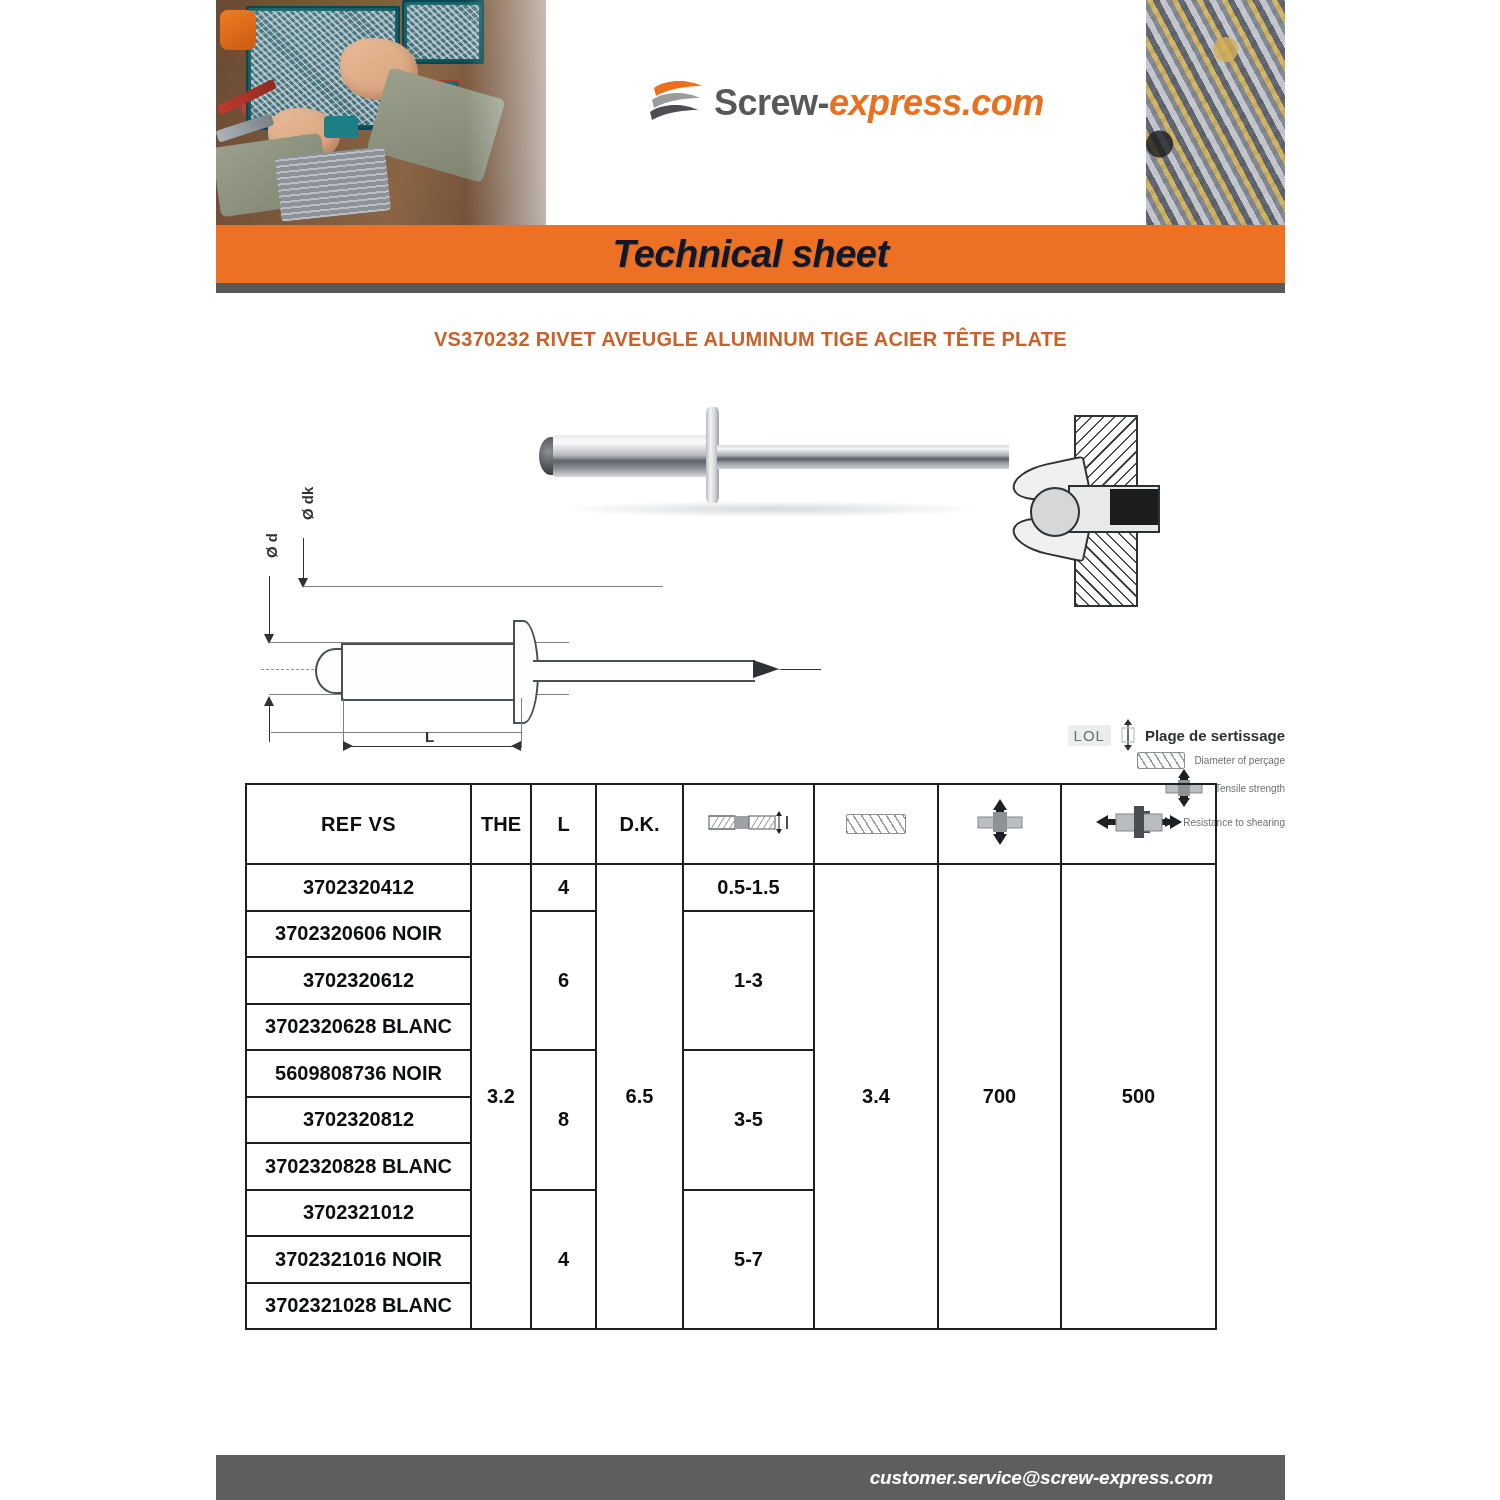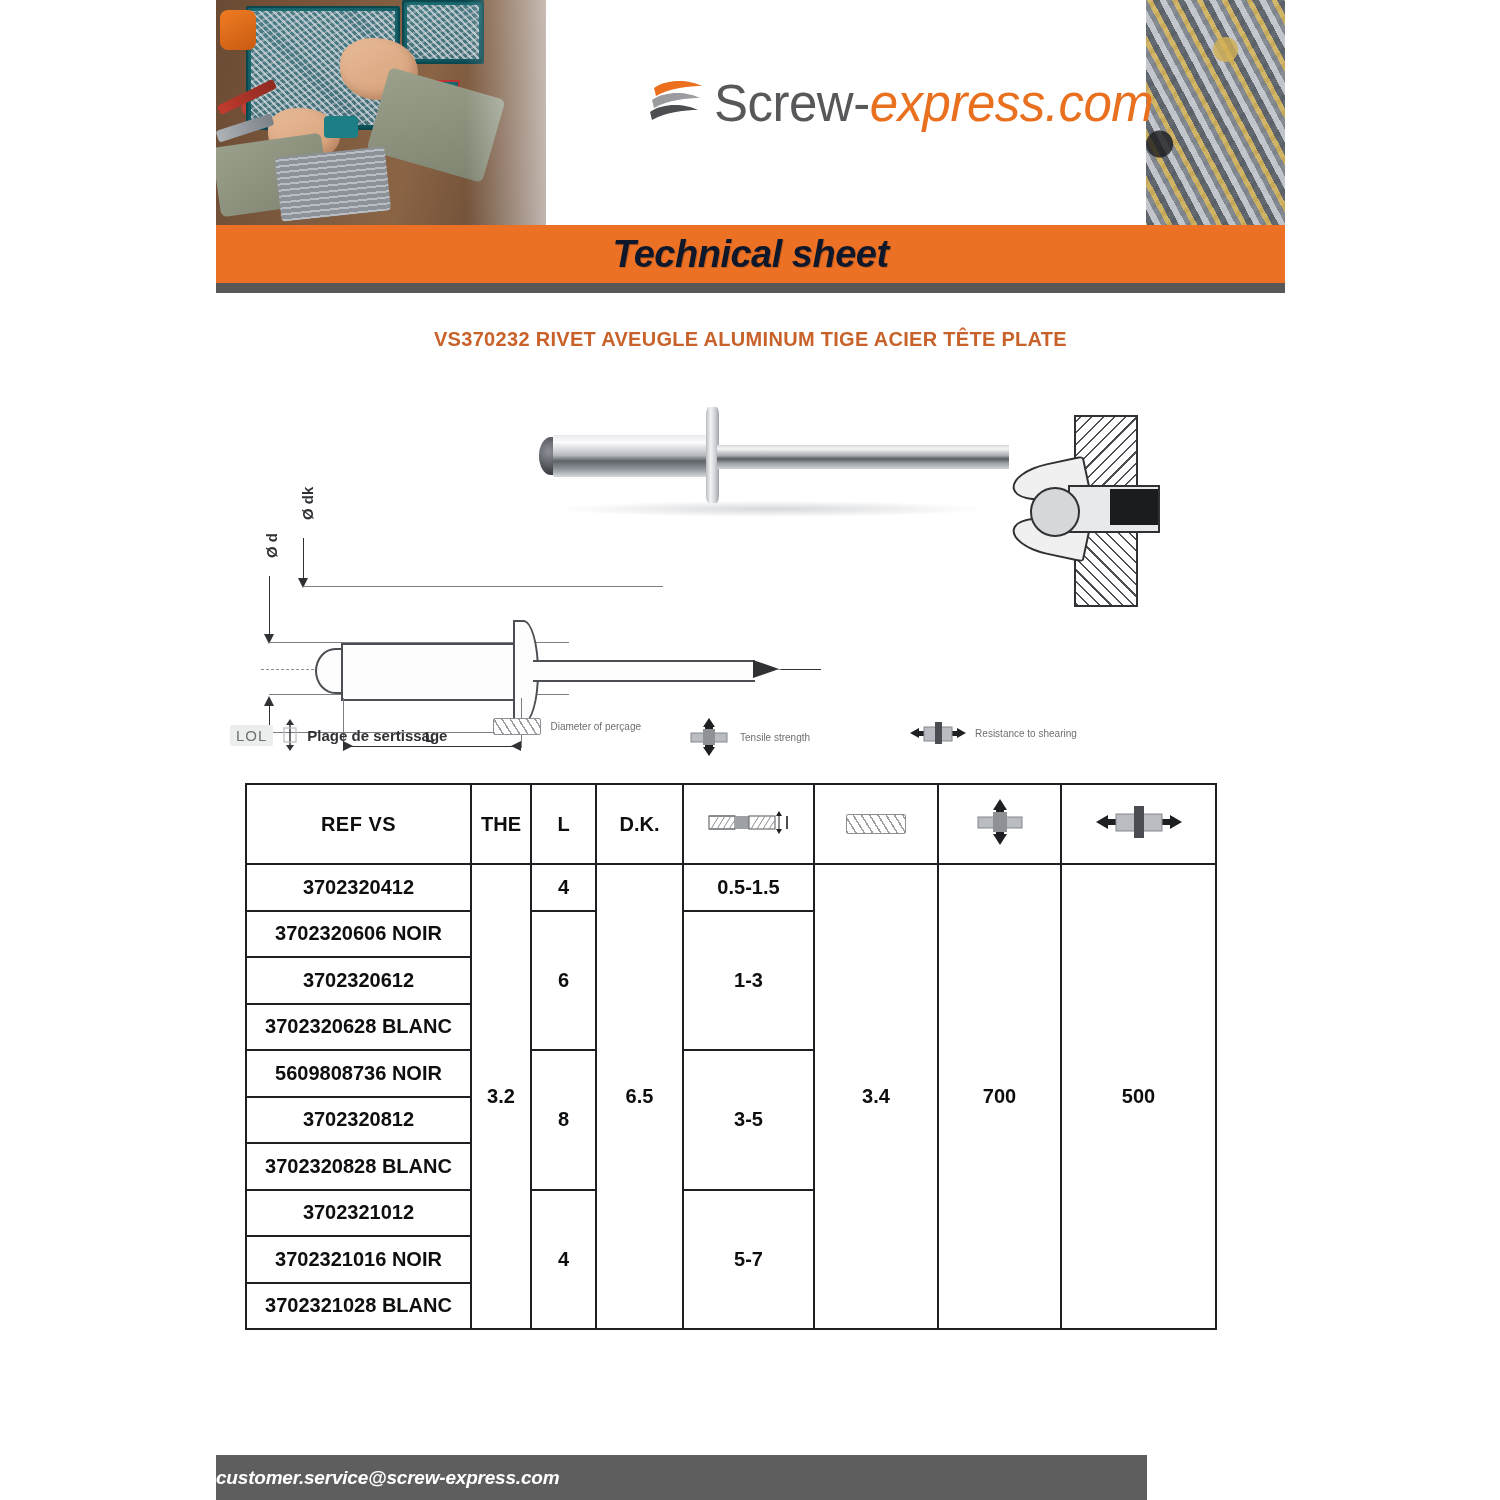--- a/index.html
+++ b/index.html
@@ -95,22 +95,22 @@
   .banner-center {
     position:absolute; left: 390px; top: 0; width: 540px; height:225px;
     background:#ffffff;
   }
   .logo-wrap {
     position:absolute; left: 430px; top: 72px;
     display:flex; align-items:center; gap: 6px;
   }
   .logo-mark { position:relative; width: 62px; height: 62px; }
   .logo-text {
-    font-size: 51px;
-    font-weight: 400;
+    font-size: 36px;
+    font-weight: 700;
     letter-spacing: -0.5px;
     white-space: nowrap;
   }
   .logo-text .part1 { color:#58585a; }
   .logo-text .part2 { color:#e8701f; font-style: italic; }
 
   .tech-bar {
     position:absolute; left:216px; top:225px;
     width:1069px; height:58px;
     background:#ed7124;
@@ -277,21 +277,21 @@
     position:absolute;
     background:#f0f0f1;
     border:2px solid #2f3134;
     border-radius: 60% 10% 10% 60% / 60% 10% 10% 60%;
   }
 
   
   .legend {
     position:absolute; left:216px; top:718px;
     width:1069px; height:58px;
-    display:flex; align-items:flex-start;
+    display:flex; align-items:flex-end;flex-direction:column;
   }
   .legend-item { display:flex; align-items:center; gap:9px; }
   .legend-label { font-size:10px; color:#6d6f72; white-space:nowrap; }
   .legend-label.bold { color:#2f3134; font-weight:700; font-size:15px; }
   .lol-badge {
     display:inline-block;
     background:#eceded;
     color:#6d6f72;
     font-size:15px;
     letter-spacing:1px;
@@ -341,23 +341,23 @@
   
   .note {
     position:absolute; left: 292px; top: 1332px;
     font-size: 21px;
     color:#1b1c1e;
   }
 
   
   .footer-bar {
     position:absolute; left:216px; top:1455px;
-    width:931px; height:45px;
+    width:1069px; height:45px;
     background:#5e5e5e;
-    display:flex; align-items:center; 
+    display:flex; align-items:center; justify-content:flex-end;
   }
   .footer-bar span {
     color:#ffffff;
     font-size: 19px;
     font-weight: 700;
     font-style: italic;
     letter-spacing:-.2px;
     margin-right: 72px;
   }
 </style>

